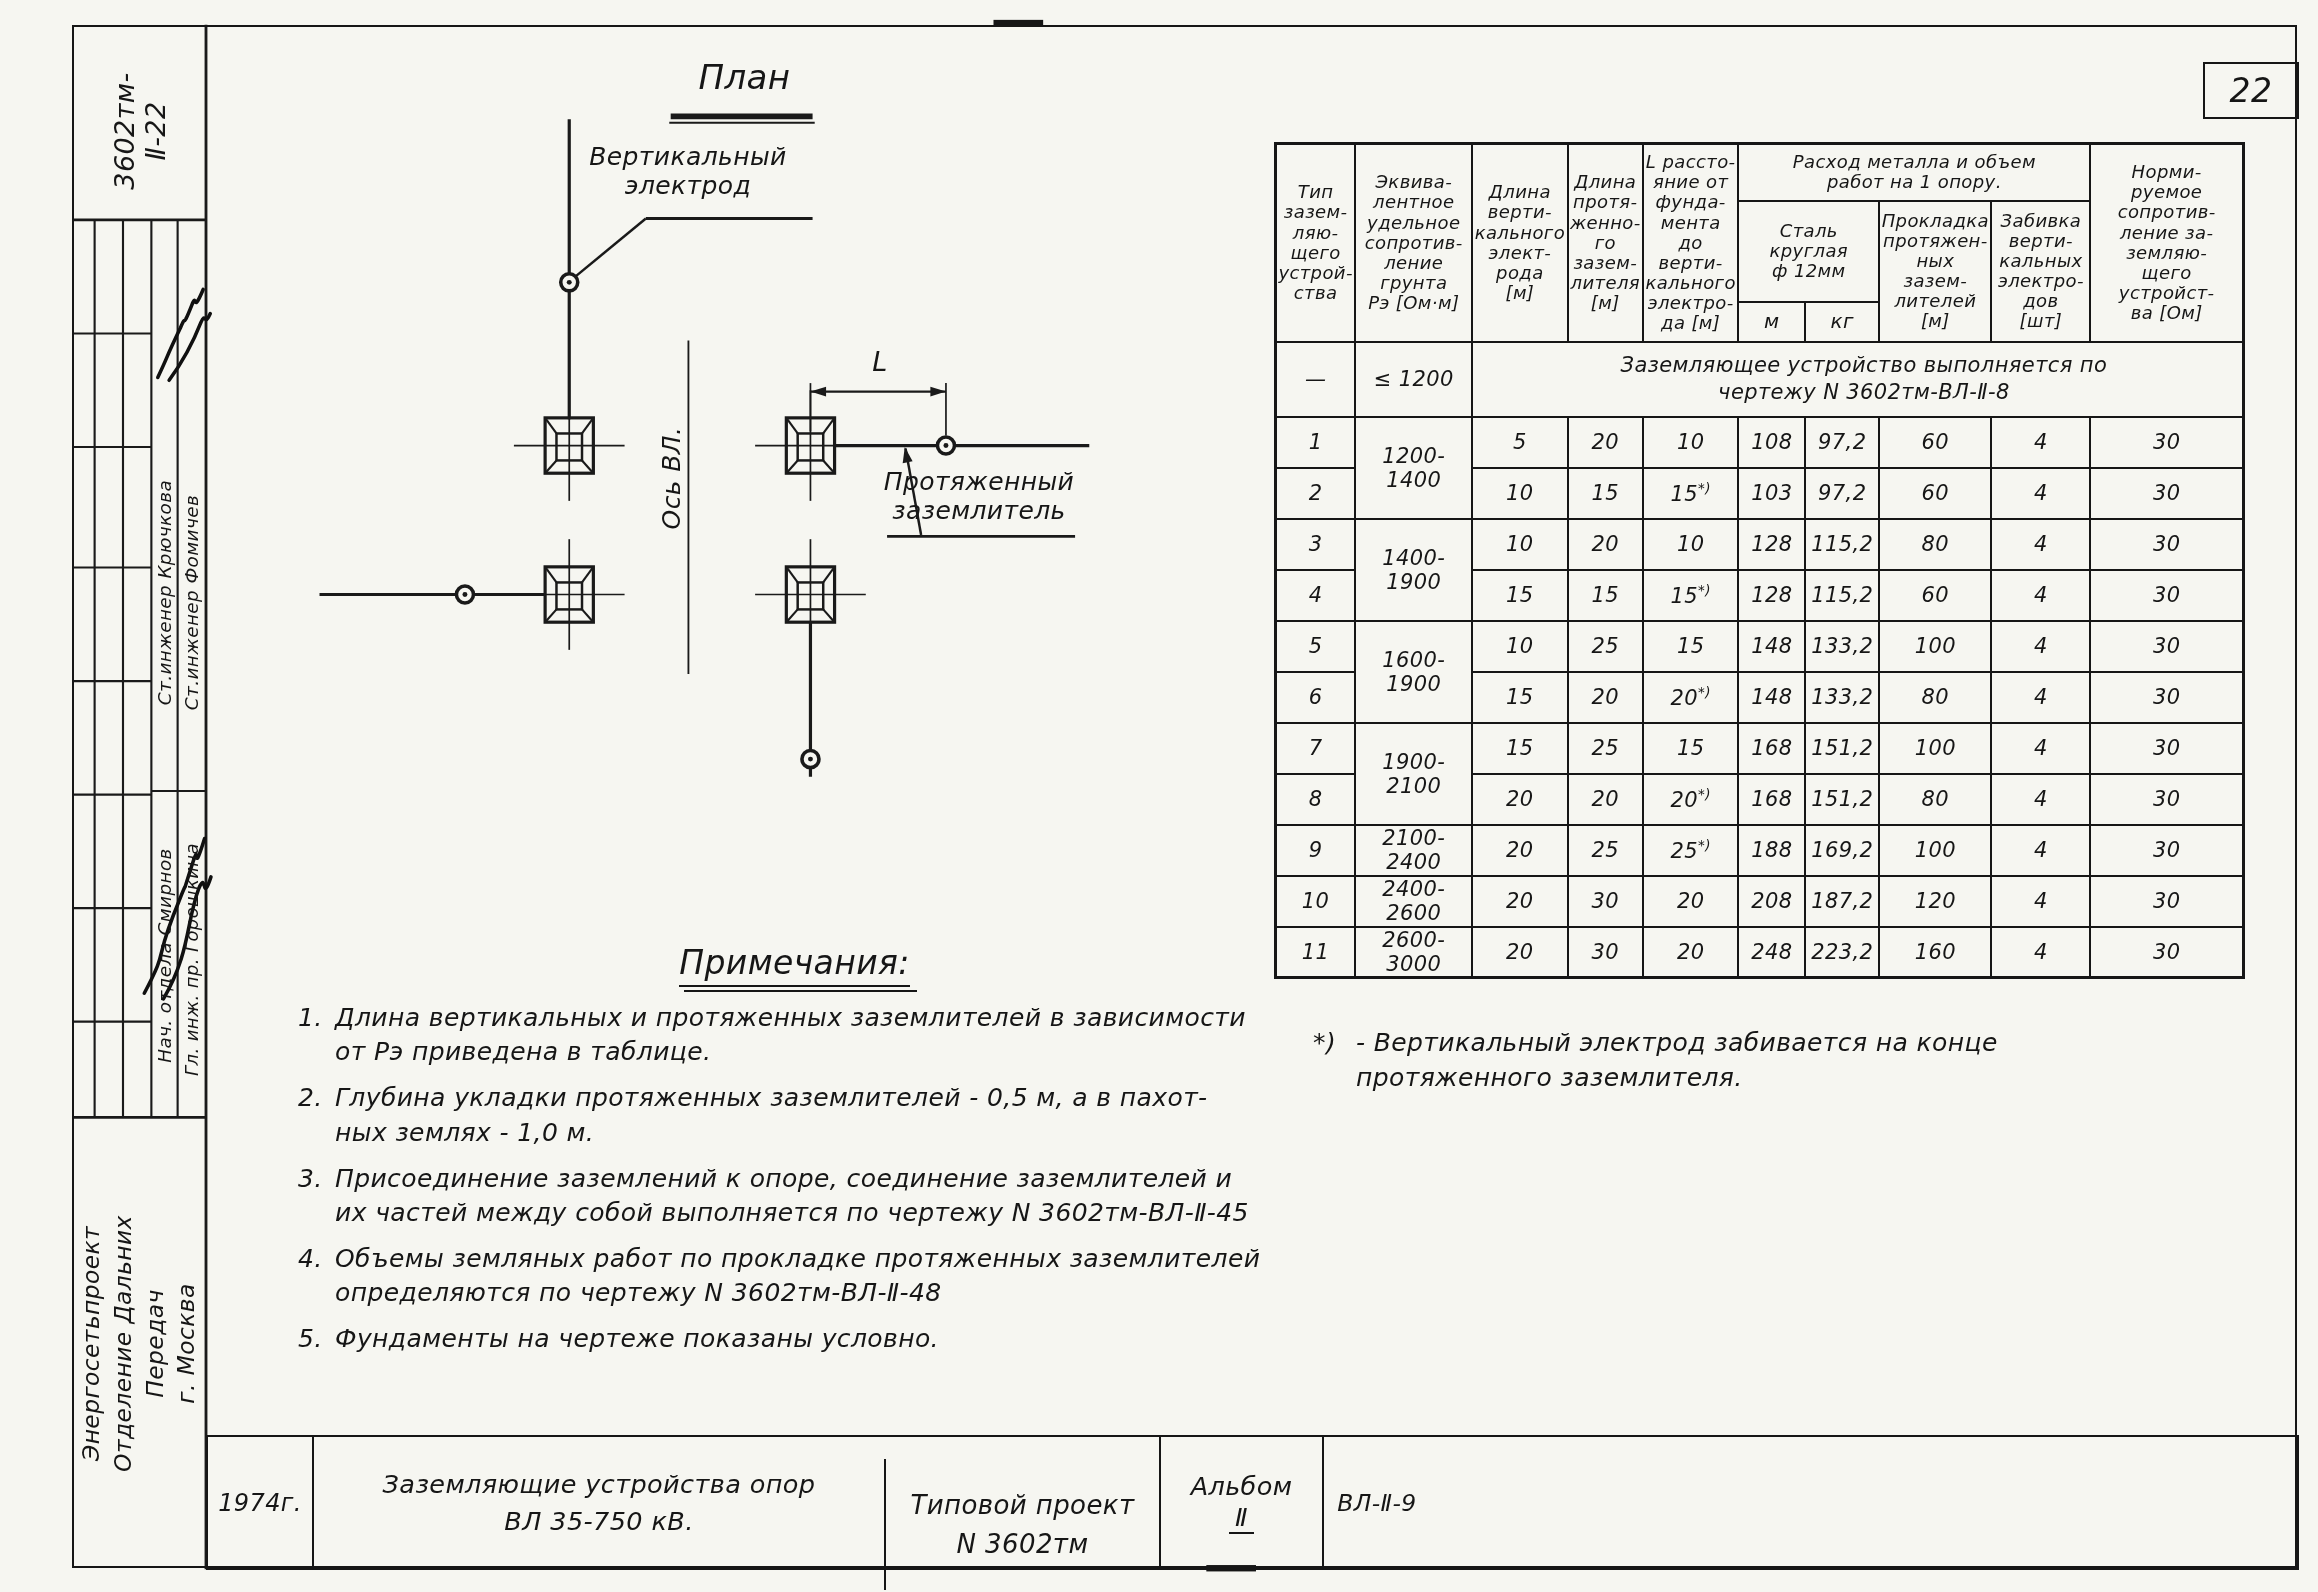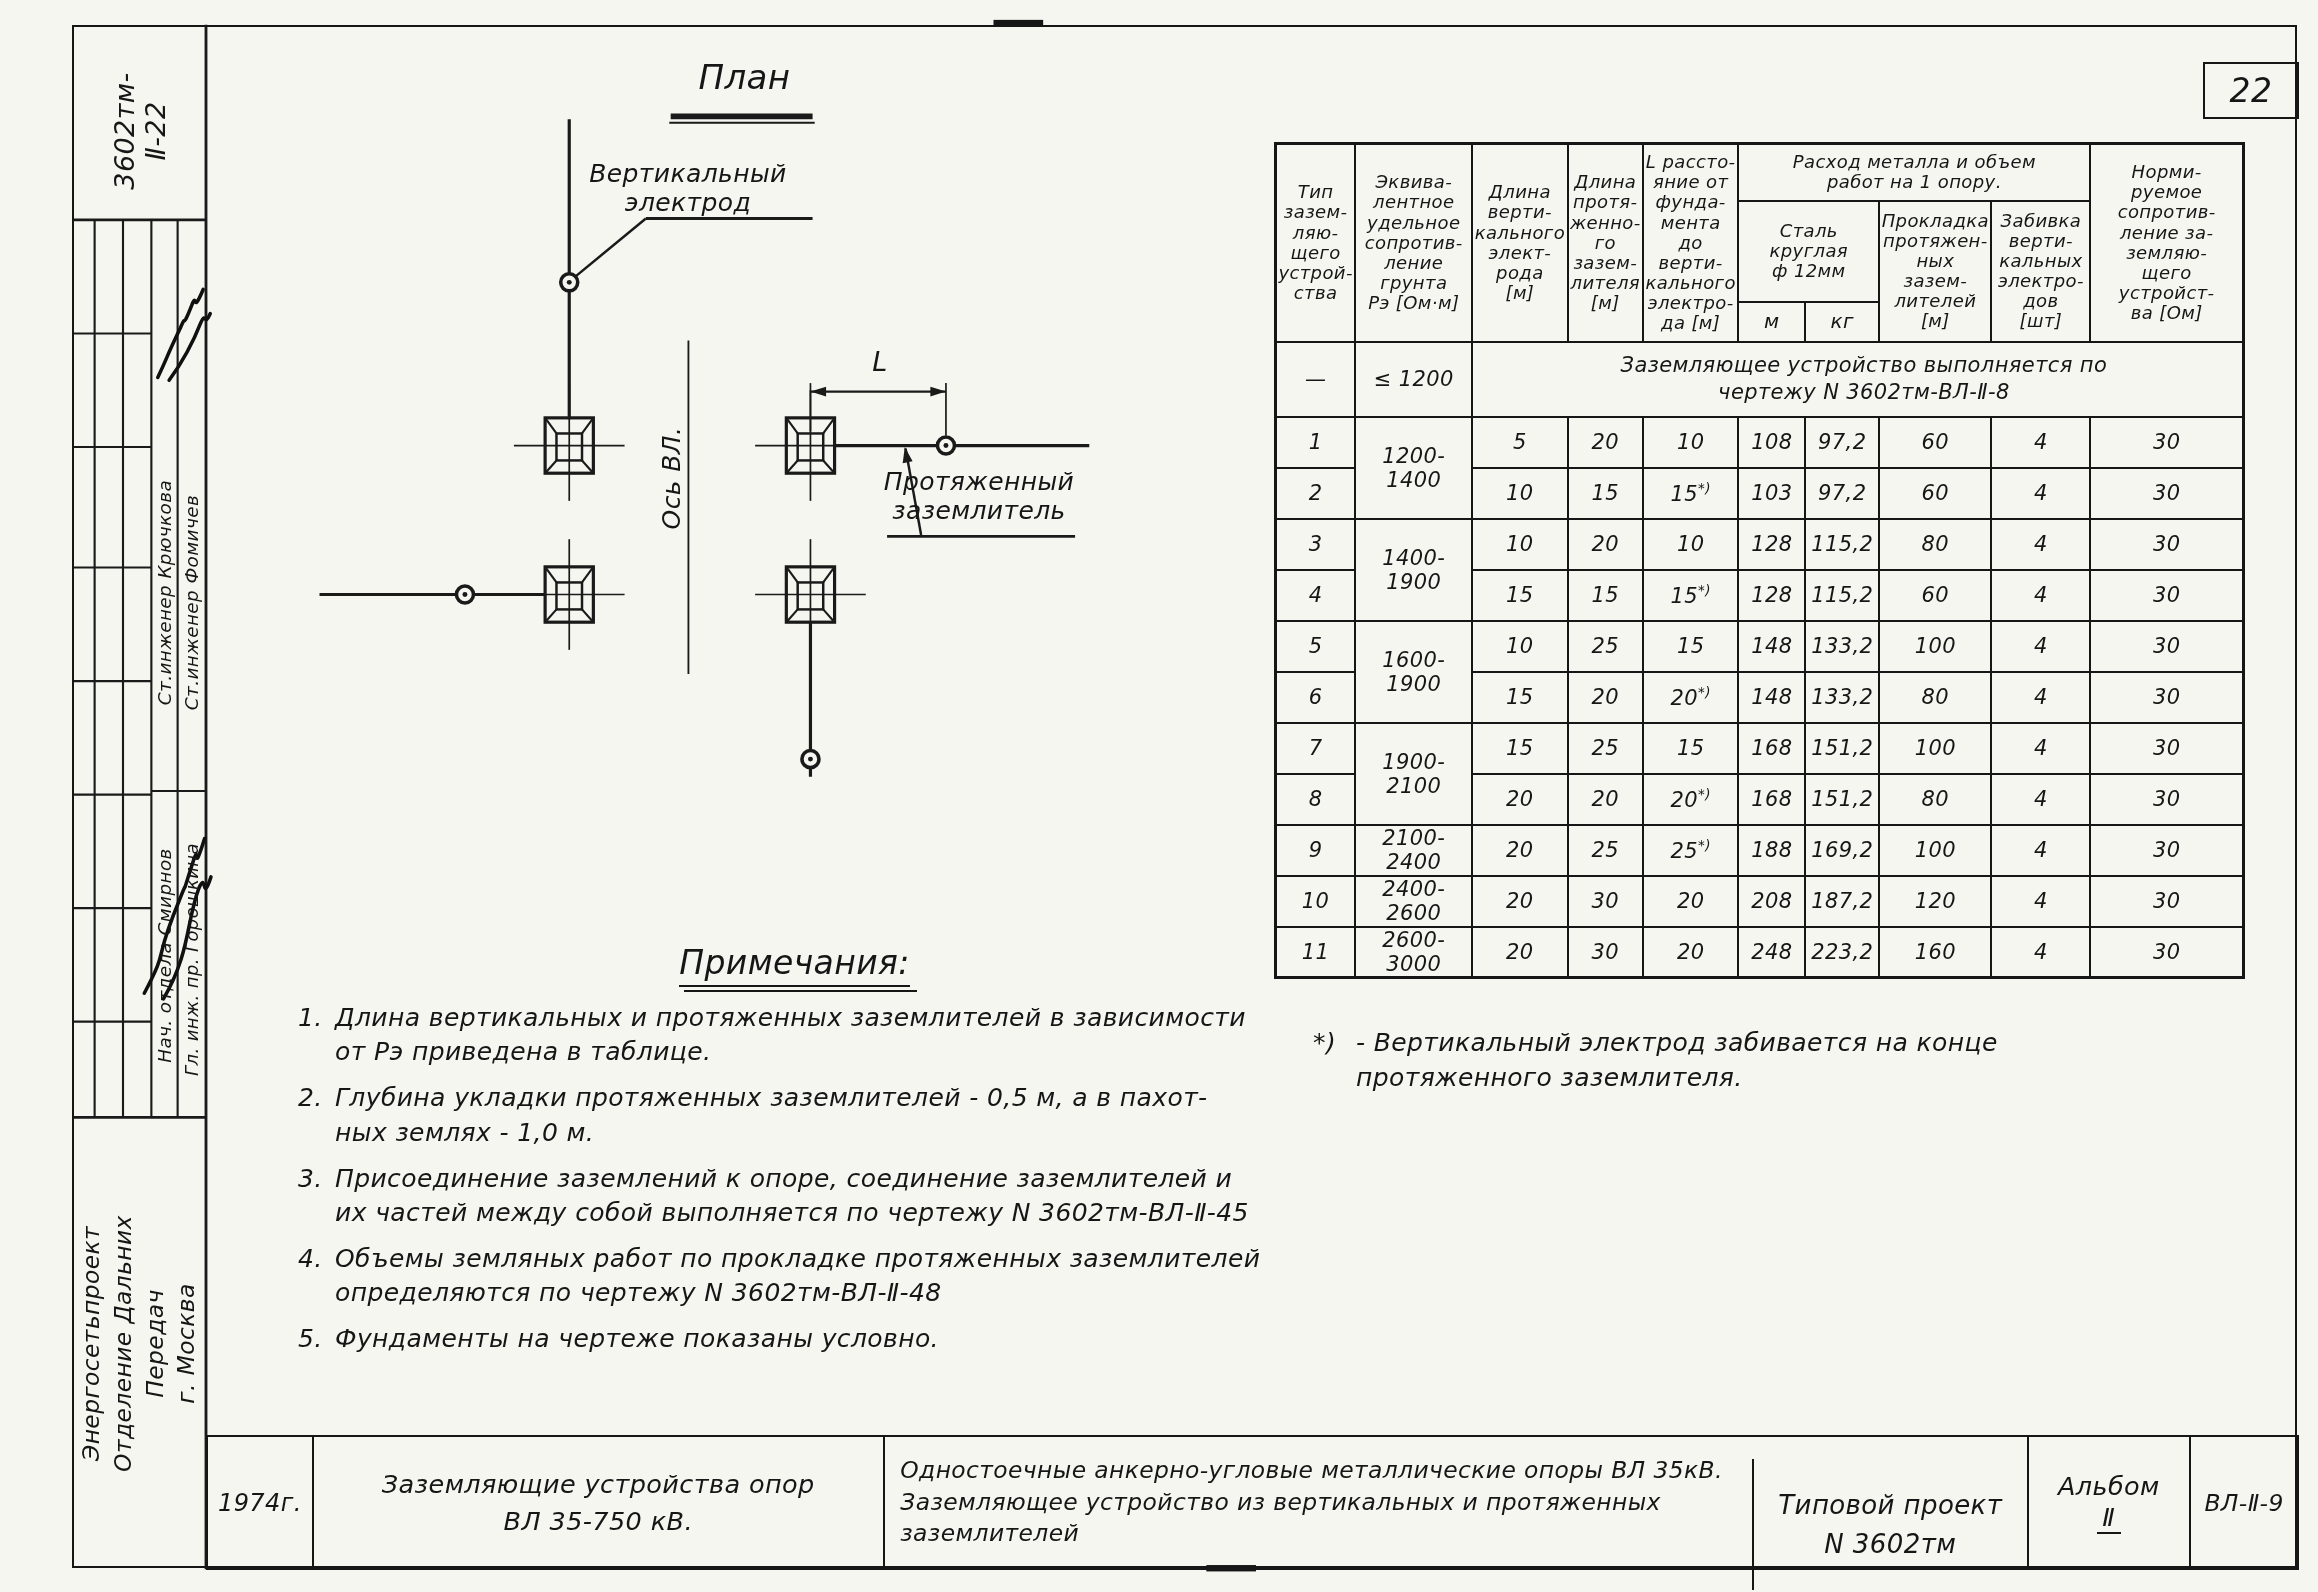--- a/index.html
+++ b/index.html
@@ -146,21 +146,21 @@
   <div class="vtext" style="left:152px;top:786px;width:387px;height:25.5px;font-size:18.4px;">Ст.инженер Крючкова</div>
   <div class="vtext" style="left:178px;top:796px;width:387px;height:27px;font-size:18.4px;">Ст.инженер Фомичев</div>
   <div class="vtext" style="left:152px;top:1115px;width:319px;height:25.5px;font-size:18.4px;">Нач. отдела Смирнов</div>
   <div class="vtext" style="left:178px;top:1120px;width:321px;height:27px;font-size:18px;">Гл. инж. пр. Горошкина</div>
   <div class="vtext" style="left:74px;top:1567px;width:447px;height:131px;font-size:23.4px;line-height:1.35;">Энергосетьпроект
 Отделение Дальних
 Передач
 г. Москва</div>
 
   <div class="abs" style="left:663px;top:57px;width:163px;text-align:center;font-size:34px;">План</div>
-  <div class="abs pre" style="left:564px;top:160px;width:248px;text-align:center;font-size:25px;line-height:1.15;">Вертикальный
+  <div class="abs pre" style="left:564px;top:143px;width:248px;text-align:center;font-size:25px;line-height:1.15;">Вертикальный
 электрод</div>
   <div class="abs" style="left:855px;top:346px;width:50px;text-align:center;font-size:27px;">L</div>
   <div class="abs pre" style="left:883px;top:468px;width:192px;text-align:center;font-size:25px;line-height:1.15;">Протяженный
 заземлитель</div>
   <div class="vtext" style="left:656px;top:531px;width:106px;height:31px;font-size:25px;">Ось ВЛ.</div>
 
   <div class="abs" style="left:1274px;top:142px;">
     <table class="gtable">
       <colgroup>
         <col style="width:57px">
@@ -416,23 +416,20 @@
         <span class="note-num">5.</span>
         <span class="note-text">Фундаменты на чертеже показаны условно.</span>
       </div>
     </div>
   </div>
 
   <div class="tblock">
     <div class="tcell" style="width:104px;font-size:24px;">1974г.</div>
     <div class="tcell" style="width:572px;font-size:25.5px;line-height:1.45;">Заземляющие устройства опор
 ВЛ 35-750 кВ.</div>
-    <div class="tcell" style="width:871px;font-size:23.4px;line-height:1.35;justify-content:flex-start;text-align:left;padding-left:15.6px;">Одностоечные анкерно-угловые металлические опоры ВЛ 35кВ.
-Заземляющее устройство из вертикальных и протяженных
-заземлителей</div>
     <div class="tcell" style="width:275px;font-size:26px;line-height:1.5;margin-top:22px;">Типовой проект
 N 3602тм</div>
     <div class="tcell" style="width:163px;font-size:25.5px;flex-direction:column;">
       <span>Альбом</span>
       <span class="album-num">Ⅱ</span>
     </div>
     <div class="tcell" style="width:108px;font-size:23.4px;">ВЛ-Ⅱ-9</div>
   </div>
 
 </div>

